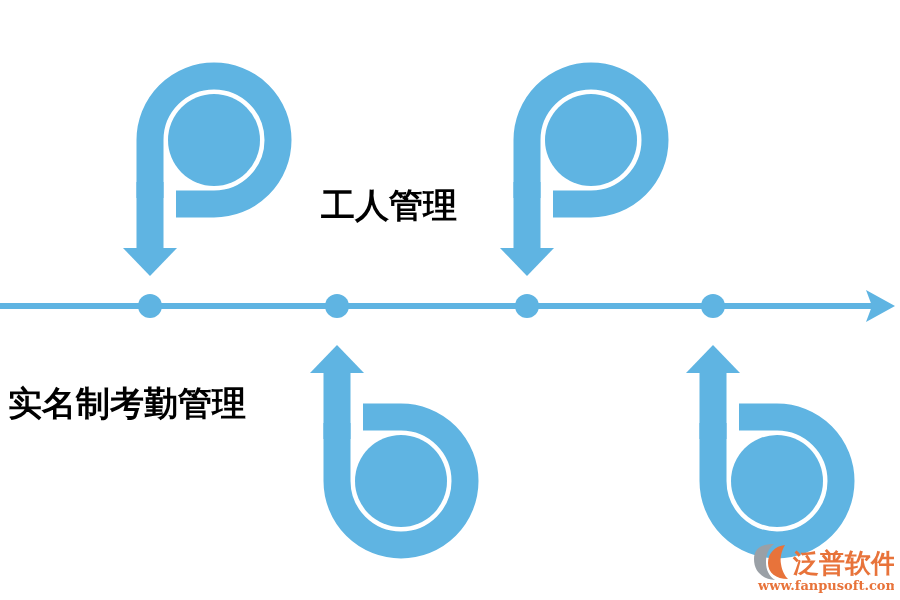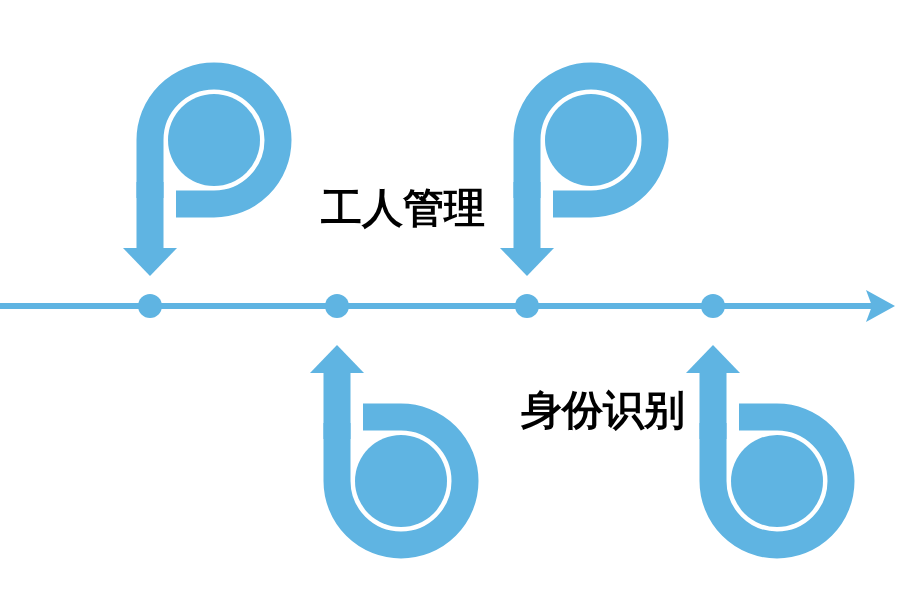--- a/index.html
+++ b/index.html
@@ -21,21 +21,21 @@
     position: absolute;
     left: 0;
     top: 0;
     width: 900px;
     height: 600px;
   }
   .label {
     position: absolute;
     color: #000000;
     font-weight: bold;
-    font-size: 41px;
+    font-size: 34px;
     line-height: 1;
     letter-spacing: 0px;
     white-space: nowrap;
     font-family: "DejaVu Sans", "Liberation Sans", sans-serif;
   }
   .label-0 { left: 8px;   top: 386px; }
   .label-1 { left: 321px; top: 188px; }
   .label-2 { left: 521px; top: 390px; }
   .label-3 { left: 724px; top: 188px; }
 
@@ -111,17 +111,30 @@
     <g transform="translate(323,345)">
       <use href="#spiral-up"></use>
     </g>
 
     <g transform="translate(699,345)">
       <use href="#spiral-up"></use>
     </g>
 
   </svg>
 
+  <div class="label label-0">实名制考勤管理</div>
   <div class="label label-1">工人管理</div>
-  <div class="label label-2">身份识别</div>
 
+  <div class="watermark">
+    <svg class="watermark-svg" viewBox="0 0 142 52">
+
+      <g>
+        <path d="M 2 16 C 2 4 12 1 22 1 C 16 6 14 12 14 19 C 14 27 17 33 23 37 C 11 36 2 29 2 16 Z" fill="#9AA0A6"></path>
+        <path d="M 16 20 C 16 10 23 3 33 2 C 29 9 28 15 29 21 C 30 28 33 33 36 36 C 24 36 16 30 16 20 Z" fill="#E8733A"></path>
+      </g>
+
+      <text x="41" y="29" font-family="'DejaVu Sans','Liberation Sans',sans-serif" font-size="26" font-weight="bold" fill="#E8733A">泛普软件</text>
+
+      <text x="6" y="47" font-family="'DejaVu Serif','Liberation Serif',serif" font-size="13" font-weight="bold" fill="#E8733A">www.fanpusoft.com</text>
+    </svg>
+  </div>
 
 </div>
 
 </body></html>

